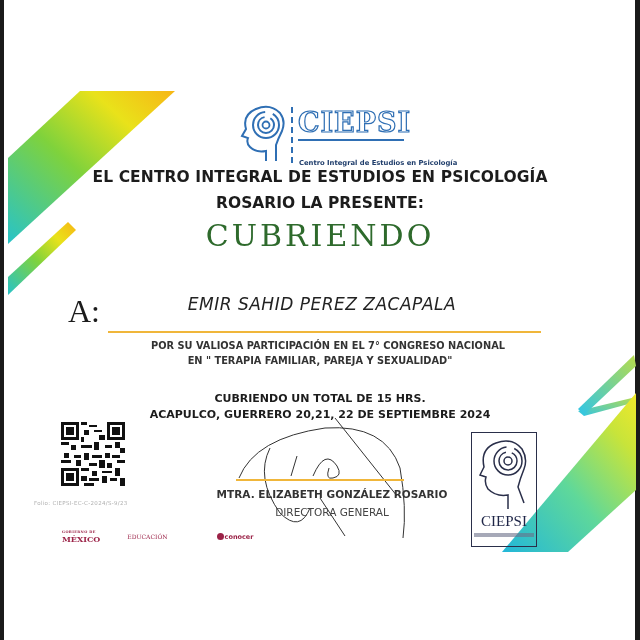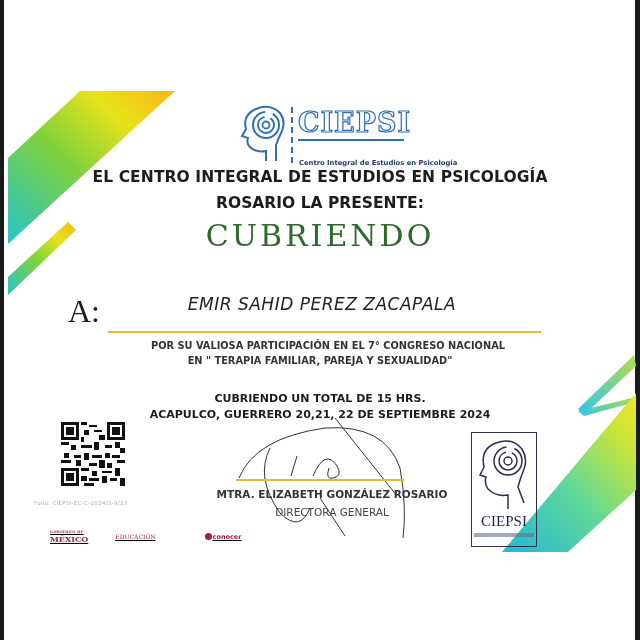--- a/index.html
+++ b/index.html
@@ -28,21 +28,21 @@
   .body2 { top: 355px; font-size: 9.8px; font-weight: bold; color: #333; }
   .hours { top: 392px; font-size: 11px; font-weight: bold; color: #1c1c1c; }
   .place { top: 408px; font-size: 11px; font-weight: bold; color: #1c1c1c; }
 
   .rule-sig { left: 236px; top: 479px; width: 168px; height: 2px; background: #f0b63a; }
   .signer { top: 488px; font-size: 10.5px; font-weight: bold; color: #333; left: 12px; }
   .signer-role { top: 506px; font-size: 10.5px; color: #444; left: 12px; }
 
   .qr { left: 60px; top: 422px; width: 66px; height: 64px; }
   .folio { left: 34px; top: 500px; font-size: 5.5px; color: #b0b0b0; white-space: nowrap; letter-spacing: 0.3px; }
-  .gov-row { left: 50px; top: 531px; display: flex; align-items: center; gap: 27px; text-decoration: underline; }
+  .gov-row { left: 62px; top: 531px; display: flex; align-items: center; gap: 27px; }
   .gov-mexico { font-family: "DejaVu Serif", serif; font-size: 8px; color: #9b2247; font-weight: bold; line-height: 1; }
   .gov-mexico small { display: block; font-size: 3.5px; letter-spacing: 0.4px; }
   .gov-edu { font-family: "DejaVu Serif", serif; font-size: 6px; color: #9b2247; }
   .gov-conocer { font-size: 6.5px; color: #9b2247; font-weight: bold; display: flex; align-items: center; gap: 1px; padding-left: 22px; }
   .gov-conocer .dot { width: 7px; height: 7px; border-radius: 50%; background: #9b2247; display: inline-block; }
 
   .stamp { left: 471px; top: 432px; width: 66px; height: 115px; border: 1px solid #2a2f4a; box-sizing: border-box; }
   .stamp-word { position: absolute; left: 0; top: 80px; width: 64px; text-align: center; font-family: "Liberation Serif", serif; font-size: 15px; color: #1e2547; }
   .stamp-sub { position: absolute; left: 2px; top: 100px; width: 60px; height: 4px; background: #6a6f88; opacity: 0.6; }
 </style>

